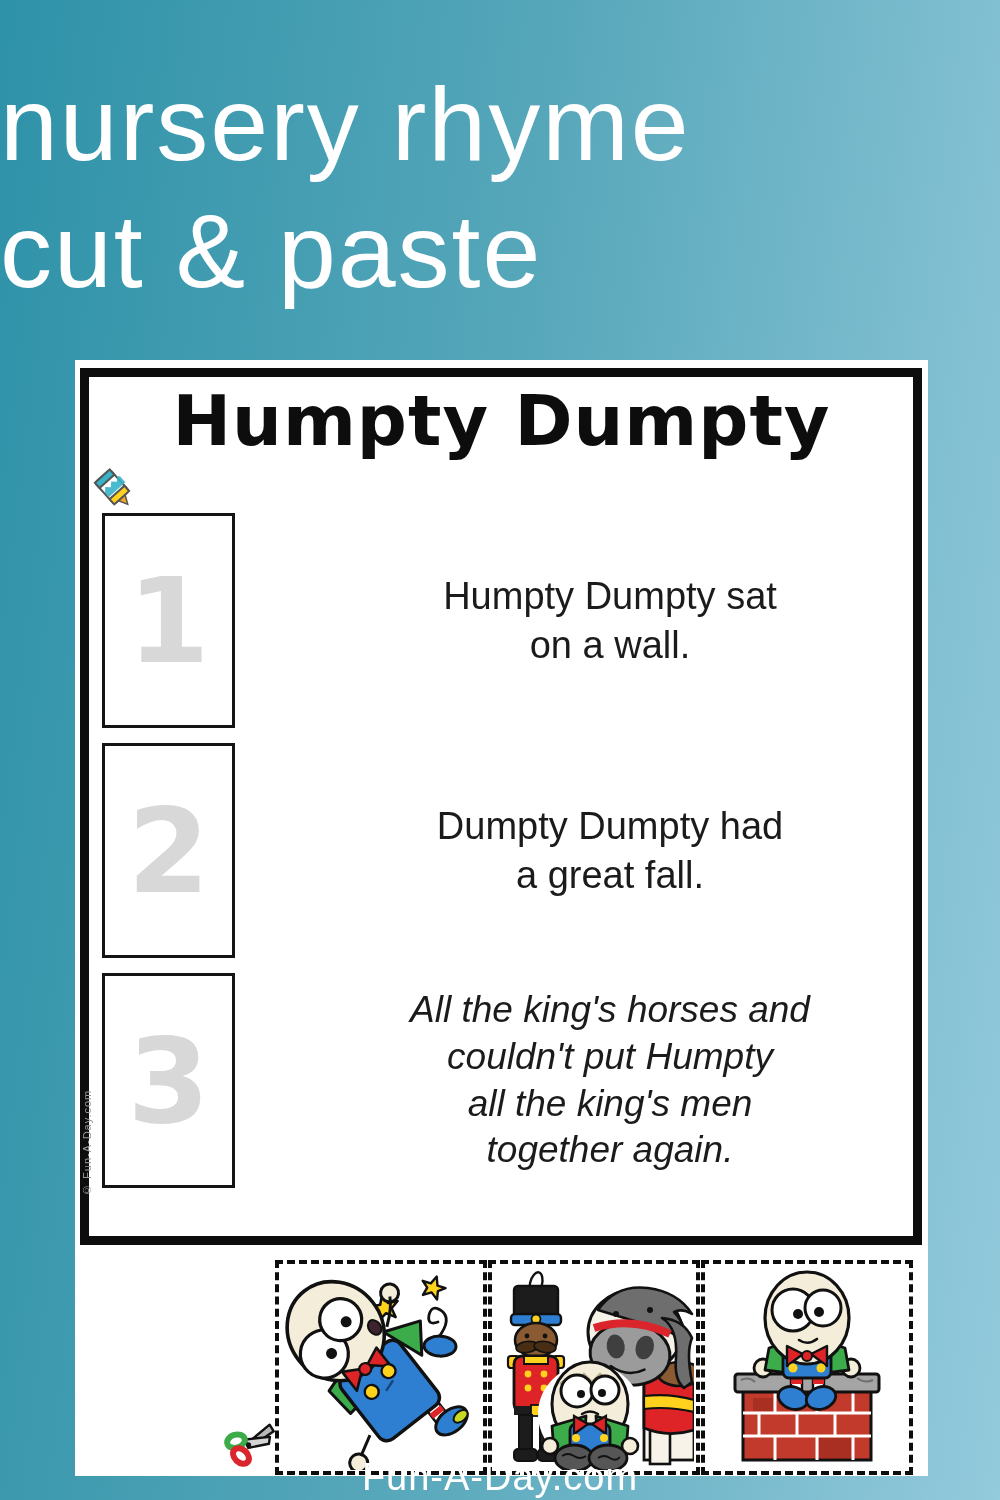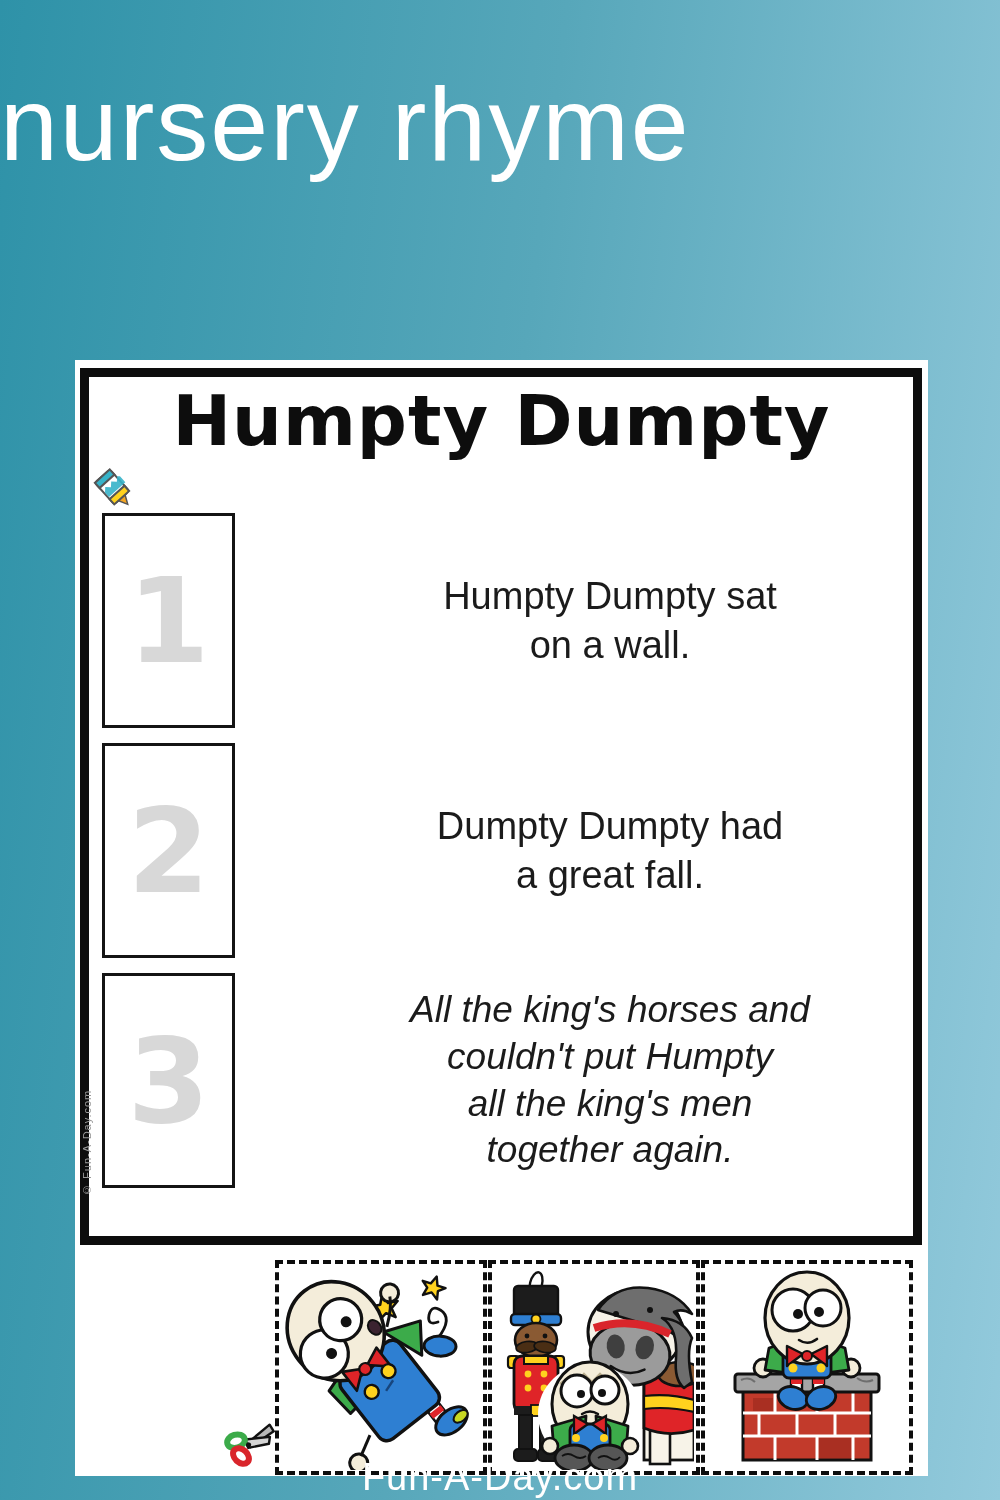--- a/index.html
+++ b/index.html
@@ -39,20 +39,21 @@
   .footer{position:absolute;top:1456px;left:0;width:100%;text-align:center;color:#ffffff;
           font-size:38px;letter-spacing:1px;}
 </style>
 </head>
 <body>
 
 <div class="page">
 
   <div class="headline">
     <div>nursery rhyme</div>
+    <div>cut &amp; paste</div>
   </div>
 
   <div class="card">
     <div class="frame"></div>
 
     <div class="ws-title">Humpty Dumpty</div>
 
     <div class="glue">
       <svg width="44" height="48" viewBox="0 0 44 48">
         <g transform="rotate(-42 22 24)">

